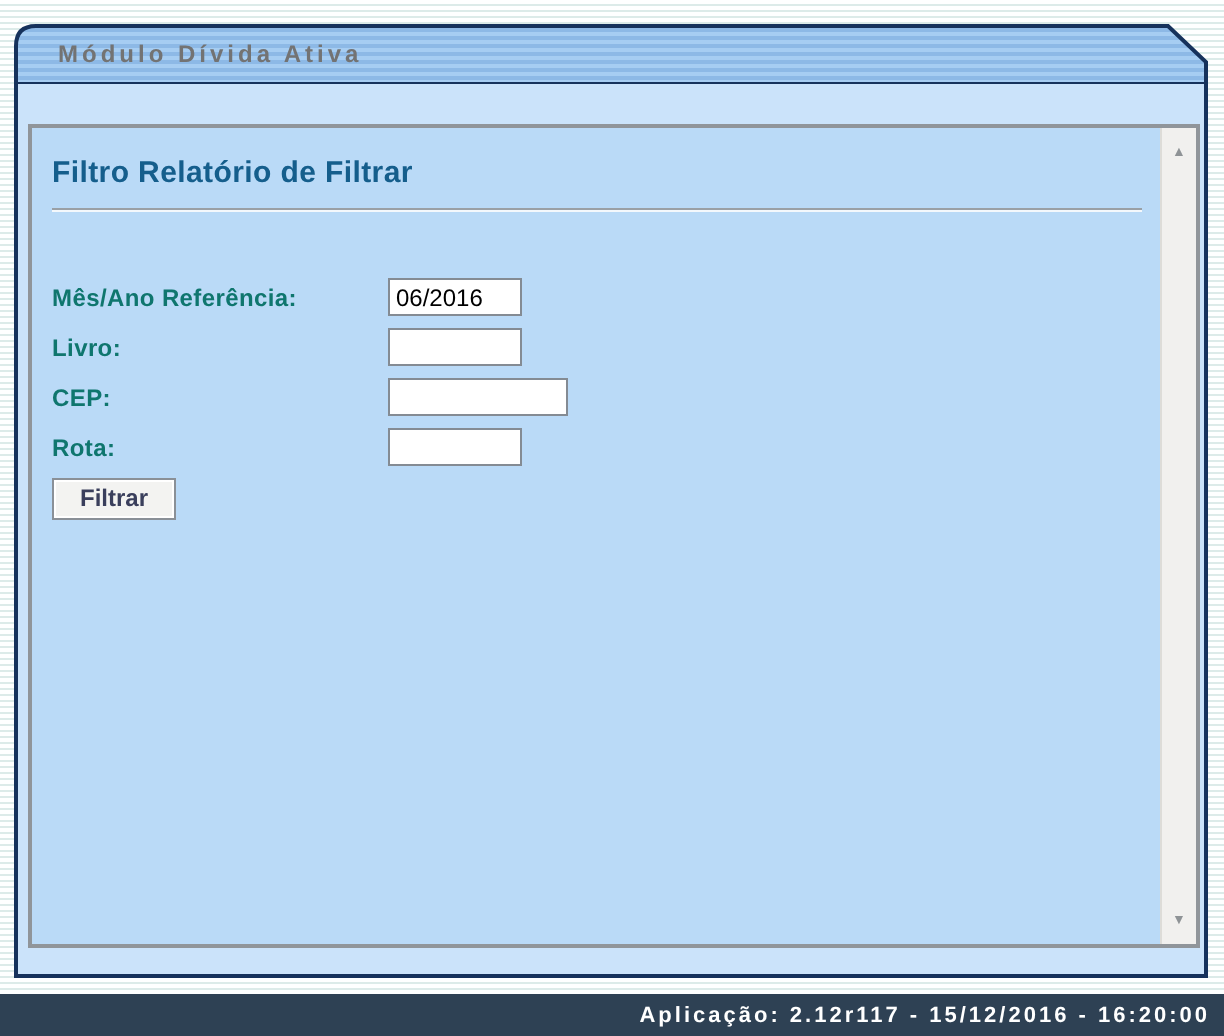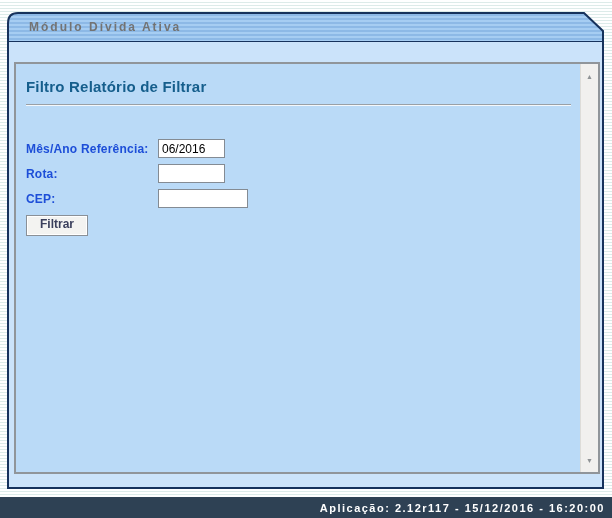--- a/index.html
+++ b/index.html
@@ -75,24 +75,24 @@
 
   
   .filter-form { margin-top: 33px; }
   .form-row {
     display: flex;
     align-items: center;
     margin-bottom: 6px;
     height: 19px;
   }
   .form-label {
-    width: 132px;
-    font-size: 12px;
-    font-weight: bold;
-    color: #1d4ed8;
+    width: 168px;
+    font-size: 12px;
+    font-weight: bold;
+    color: #0f766e;
     letter-spacing: 0.2px;
   }
   .text-input {
     height: 19px;
     box-sizing: border-box;
     border: 1px solid #848b93;
     background: #ffffff;
     font-family: "Liberation Sans", sans-serif;
     font-size: 12px;
     color: #000000;
@@ -181,29 +181,33 @@
         <h2 class="panel-heading">Filtro Relatório de Filtrar</h2>
         <div class="heading-divider"></div>
 
         <div class="filter-form">
 
           <div class="form-row">
             <span class="form-label">Mês/Ano Referência:</span>
             <input class="text-input w-sm" type="text" value="06/2016" style="">
           </div>
 
+          <div class="form-row">
+            <span class="form-label">Livro:</span>
+            <input class="text-input w-sm" type="text" value="" style="">
+          </div>
+
+          <div class="form-row">
+            <span class="form-label">CEP:</span>
+            <input class="text-input w-md" type="text" value="" style="">
+          </div>
 
           <div class="form-row">
             <span class="form-label">Rota:</span>
             <input class="text-input w-sm" type="text" value="" style="">
-          </div>
-
-          <div class="form-row">
-            <span class="form-label">CEP:</span>
-            <input class="text-input w-md" type="text" value="" style="">
           </div>
 
           <div class="button-row">
             <button class="filtrar-button" type="button">Filtrar</button>
           </div>
 
         </div>
       </div>
 
       <div class="v-scrollbar">

